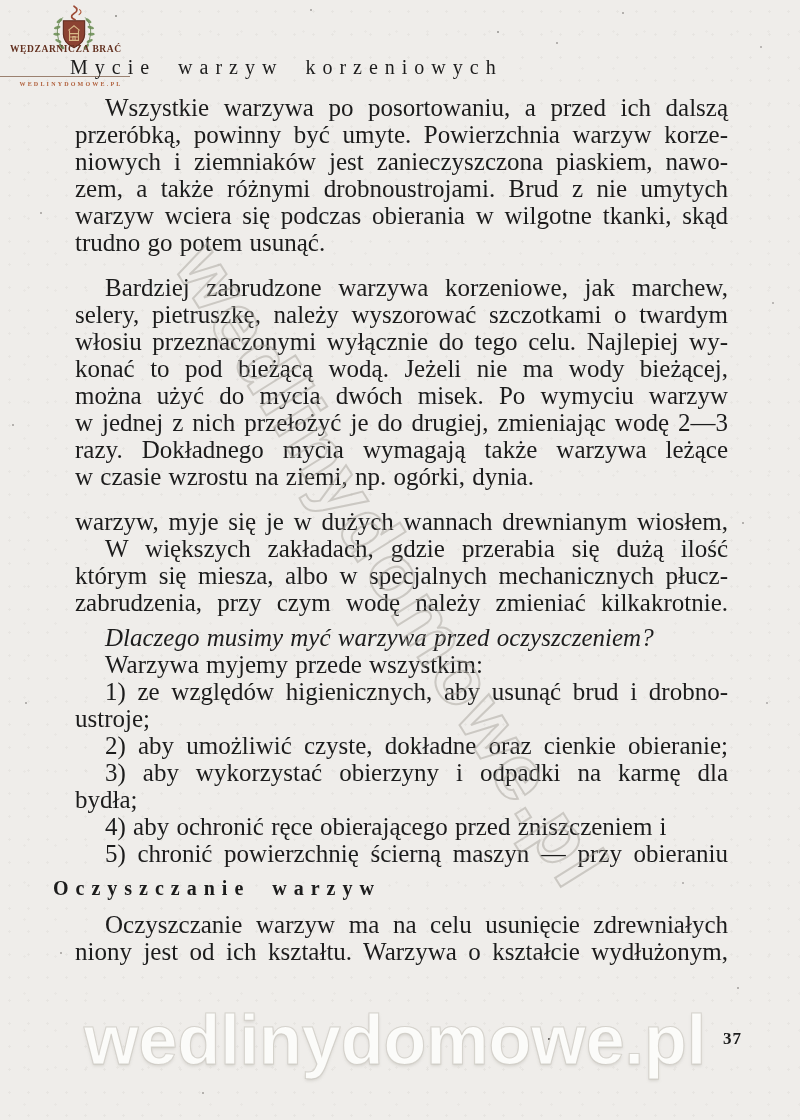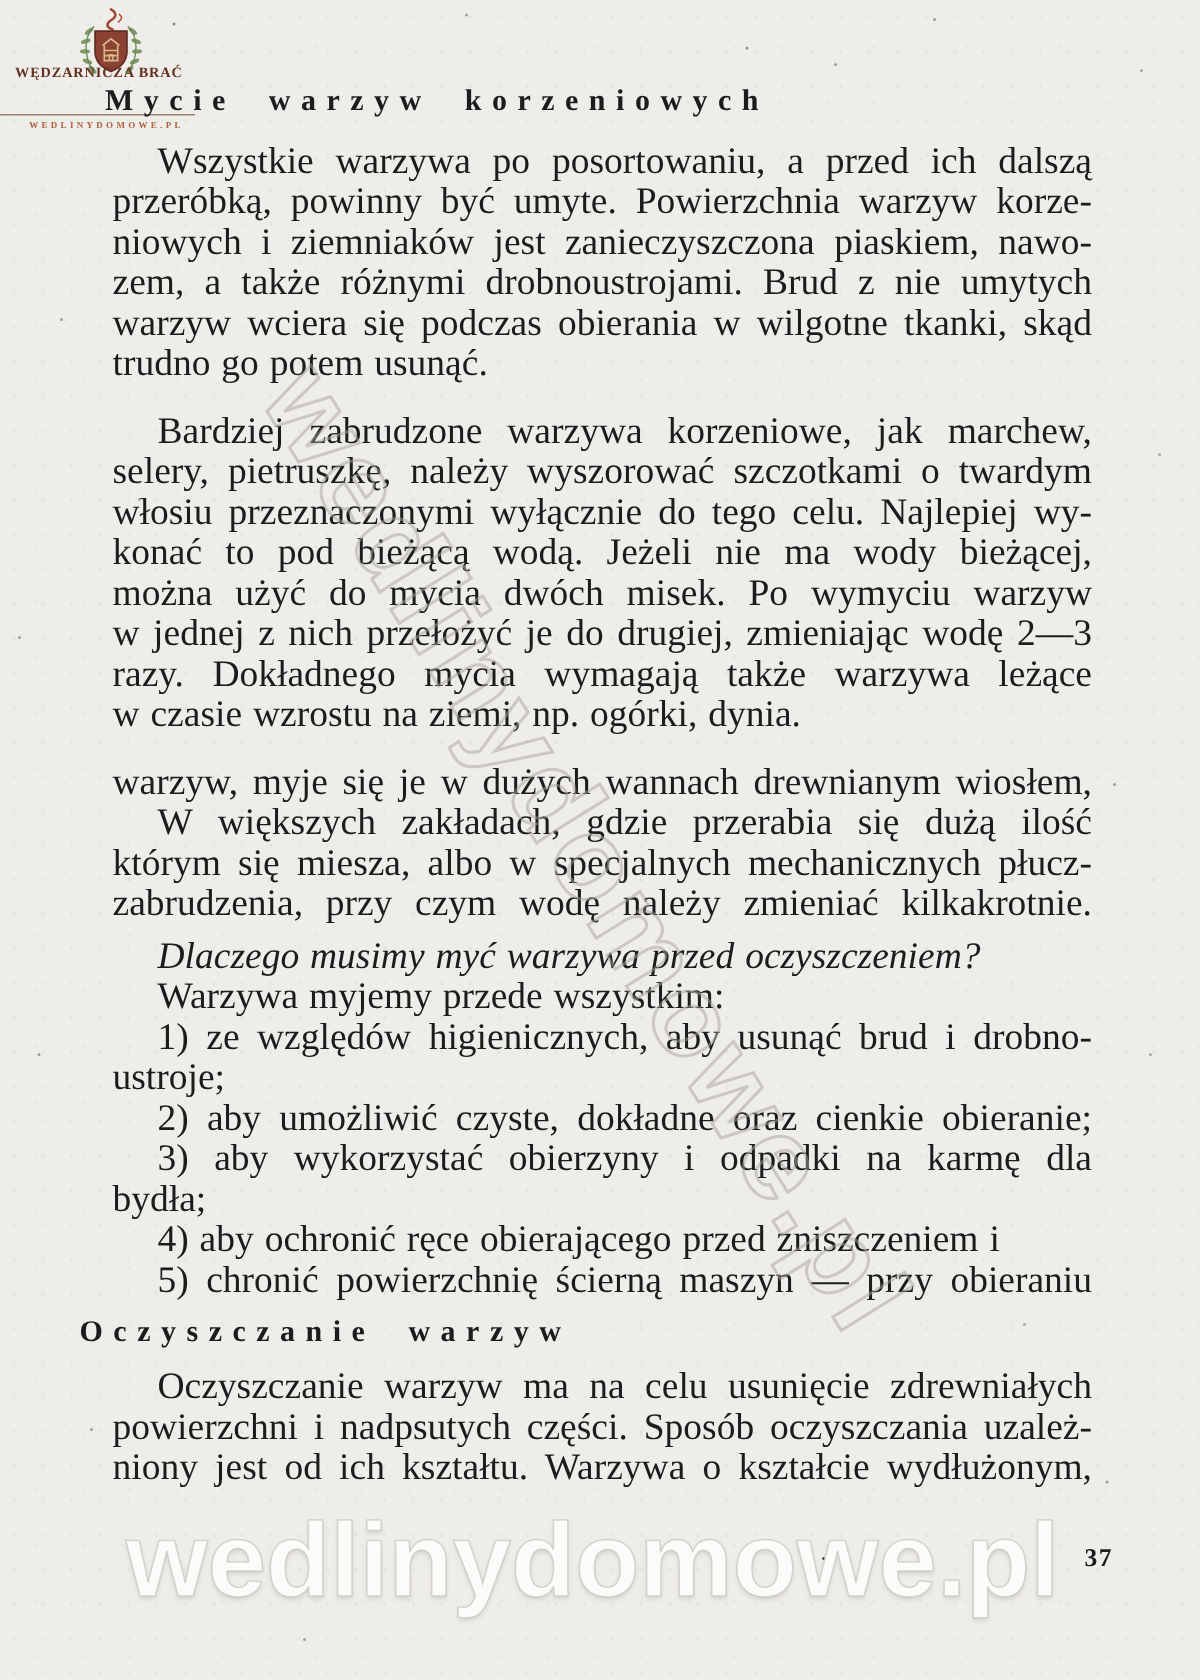--- a/index.html
+++ b/index.html
@@ -42,21 +42,21 @@
     -webkit-text-stroke:2px rgba(168,164,156,0.5);
     transform:rotate(58deg);transform-origin:0 50%;white-space:nowrap;pointer-events:none;}
   .wm-bottom{position:absolute;left:84px;top:1000px;z-index:1;
     font-family:"Liberation Sans","DejaVu Sans",sans-serif;font-weight:700;font-size:70px;
     letter-spacing:0;color:rgba(253,253,251,0.95);
     -webkit-text-stroke:1px rgba(196,193,186,0.65);
     text-shadow:0 2px 3px rgba(168,165,158,0.35);white-space:nowrap;pointer-events:none;}
   
   .text-col{position:relative;z-index:2;padding:56px 72px 0 75px;}
   .block{margin:0;}
-  .h1{font-size:20px;font-weight:700;letter-spacing:7px;word-spacing:10px;
+  .h1{font-size:20px;font-weight:400;letter-spacing:7px;word-spacing:10px;
     margin:0 0 15px -5px;white-space:nowrap;}
   .h2{font-size:20px;font-weight:700;letter-spacing:7px;word-spacing:10px;
     margin:10px 0 11px -22px;white-space:nowrap;}
   .p{margin-top:18px;}
   .h1 + .p{margin-top:0;}
   .p0{margin-top:0;}
   .q{margin-top:8px;font-style:italic;}
   .line{font-size:25px;line-height:27px;text-align:justify;word-spacing:1px;}
   .line.just{text-align-last:justify;}
   .line.first{text-indent:30px;}
@@ -156,19 +156,18 @@
       </div>
       <div class="block p0">
         <div class="line first">4) aby ochronić ręce obierającego przed zniszczeniem i</div>
       </div>
       <div class="block p0">
         <div class="line just first">5) chronić powierzchnię ścierną maszyn — przy obieraniu</div>
       </div>
       <div class="block h2">Oczyszczanie warzyw</div>
       <div class="block p0">
         <div class="line just first">Oczyszczanie warzyw ma na celu usunięcie zdrewniałych</div>
-        <div class="line just">powierzchni i nadpsutych części. Sposób oczyszczania uzależ-</div>
         <div class="line just">niony jest od ich kształtu. Warzywa o kształcie wydłużonym,</div>
       </div>
     </div>
 
   <div class="page-number">37</div>
 </div>
 
 </body></html>

